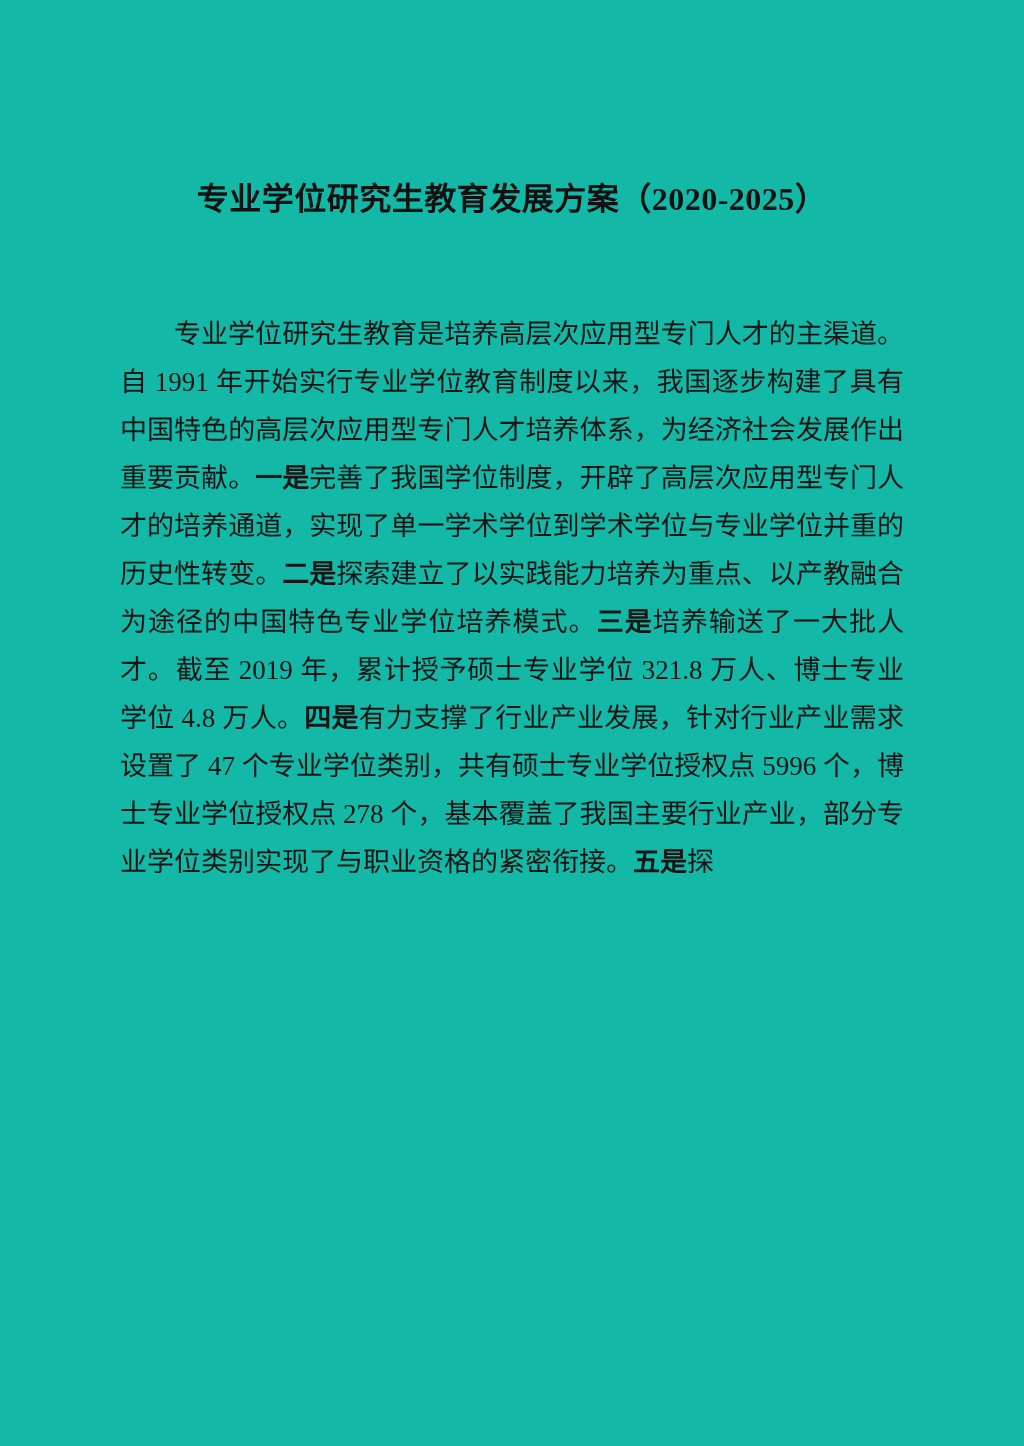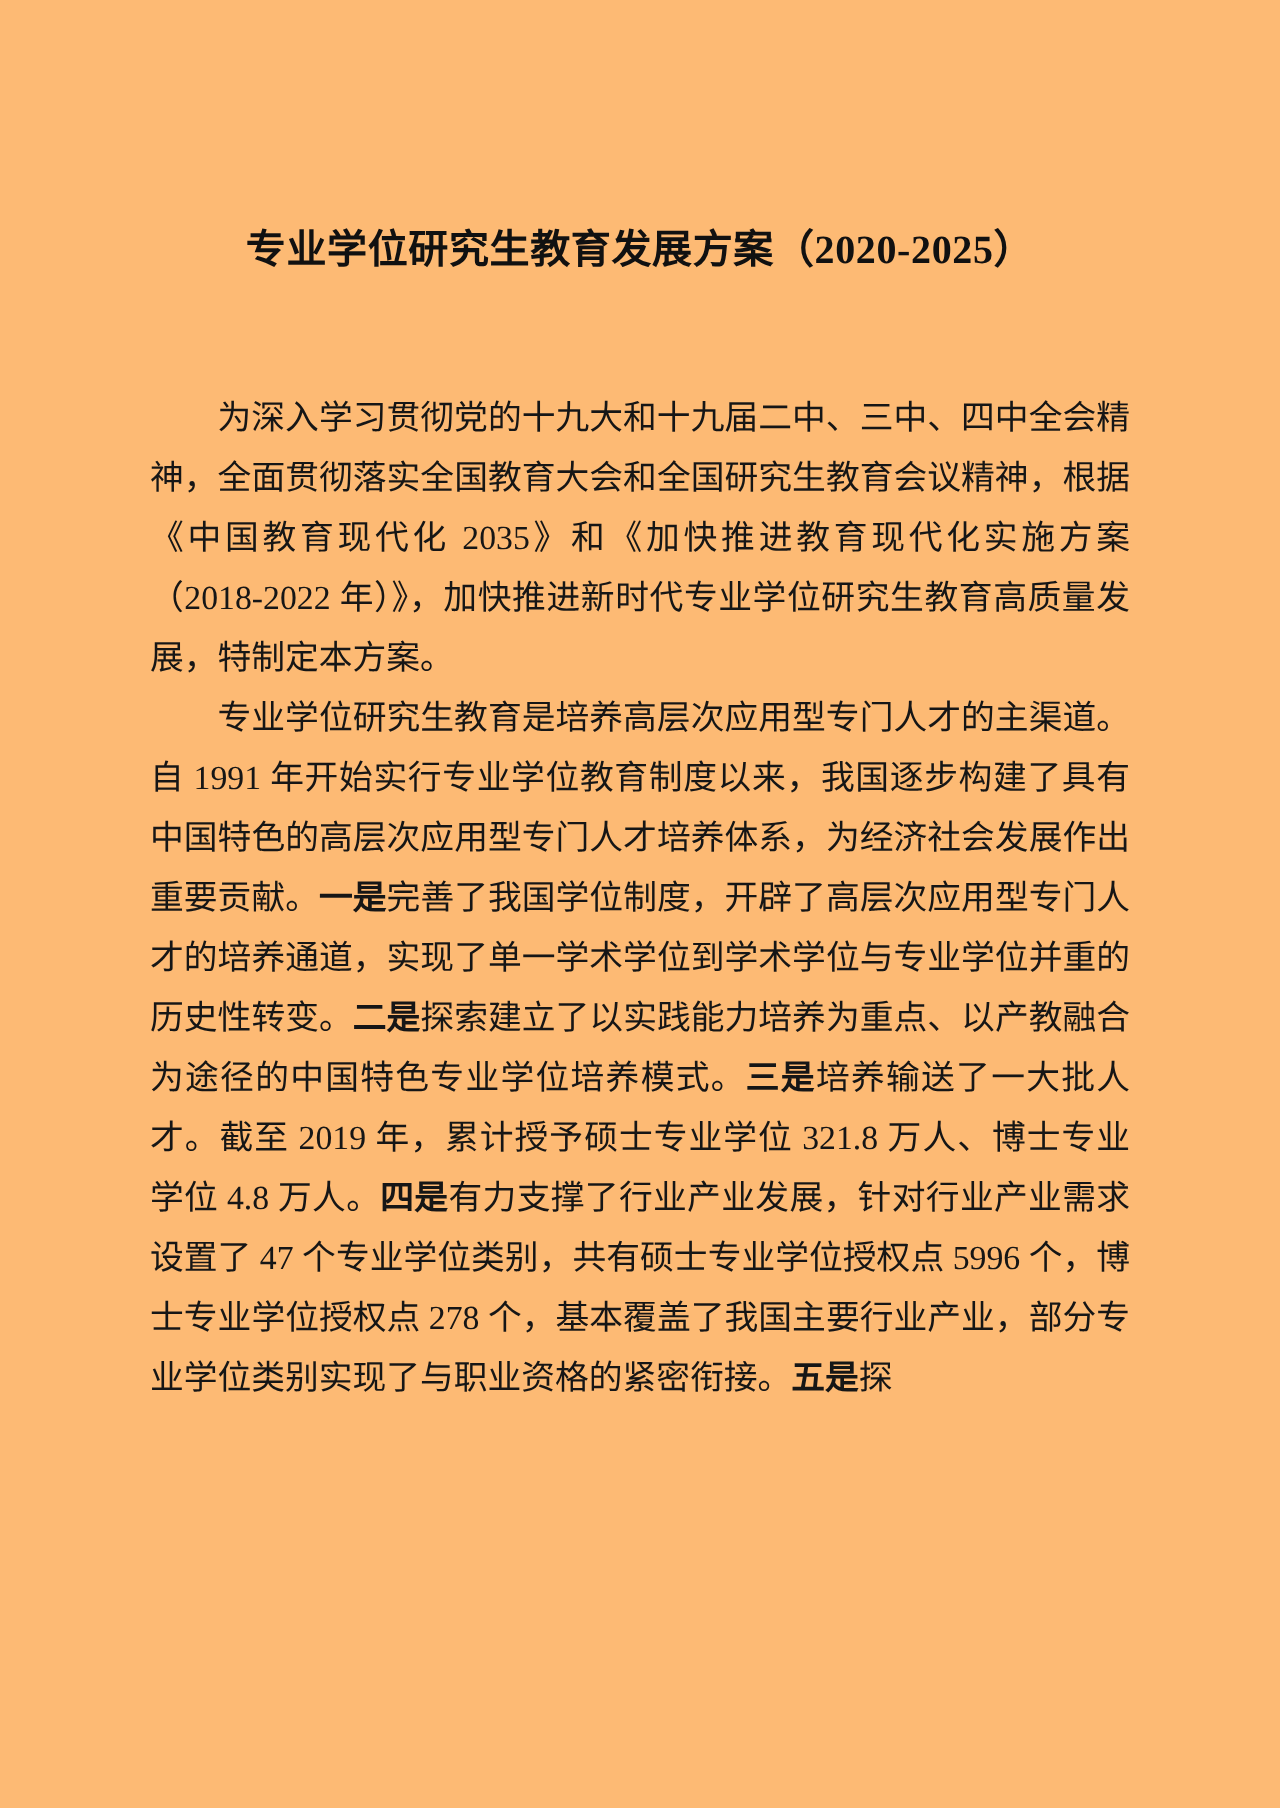--- a/index.html
+++ b/index.html
@@ -5,21 +5,21 @@
   html, body {
     margin: 0;
     padding: 0;
     background: #ffffff;
   }
   .page {
     position: relative;
     width: 1024px;
     height: 1446px;
     margin: 0 auto;
-    background: #fdba74;
+    background: #14b8a6;
     box-sizing: border-box;
     padding: 0 120px;
     overflow: hidden;
     color: #161616;
     font-family: "Liberation Serif", serif;
   }
   .doc-title {
     margin: 0;
     padding-top: 180px;
     text-align: center;
@@ -72,17 +72,16 @@
   }
 </style>
 </head>
 <body>
 
 <div class="page">
   <h1 class="doc-title">专业学位研究生教育发展方案（2020-2025）</h1>
 
 
   <div class="doc-body">
-      <p class="para"><span>为深入学习贯彻党的十九大和十九届二中、三中、四中全会精神，全面贯彻落实全国教育大会和全国研究生教育会议精神，根据《中国教育现代化 2035》和《加快推进教育现代化实施方案（2018-2022 年）》，加快推进新时代专业学位研究生教育高质量发展，特制定本方案。</span></p>
       <p class="para"><span>专业学位研究生教育是培养高层次应用型专门人才的主渠道。自 1991 年开始实行专业学位教育制度以来，我国逐步构建了具有中国特色的高层次应用型专门人才培养体系，为经济社会发展作出重要贡献。</span><span class="run-bold">一是</span><span>完善了我国学位制度，开辟了高层次应用型专门人才的培养通道，实现了单一学术学位到学术学位与专业学位并重的历史性转变。</span><span class="run-bold">二是</span><span>探索建立了以实践能力培养为重点、以产教融合为途径的中国特色专业学位培养模式。</span><span class="run-bold">三是</span><span>培养输送了一大批人才。截至 2019 年，累计授予硕士专业学位 321.8 万人、博士专业学位 4.8 万人。</span><span class="run-bold">四是</span><span>有力支撑了行业产业发展，针对行业产业需求设置了 47 个专业学位类别，共有硕士专业学位授权点 5996 个，博士专业学位授权点 278 个，基本覆盖了我国主要行业产业，部分专业学位类别实现了与职业资格的紧密衔接。</span><span class="run-bold">五是</span><span>探</span></p>
     </div>
 
 </div>
 
 </body></html>

